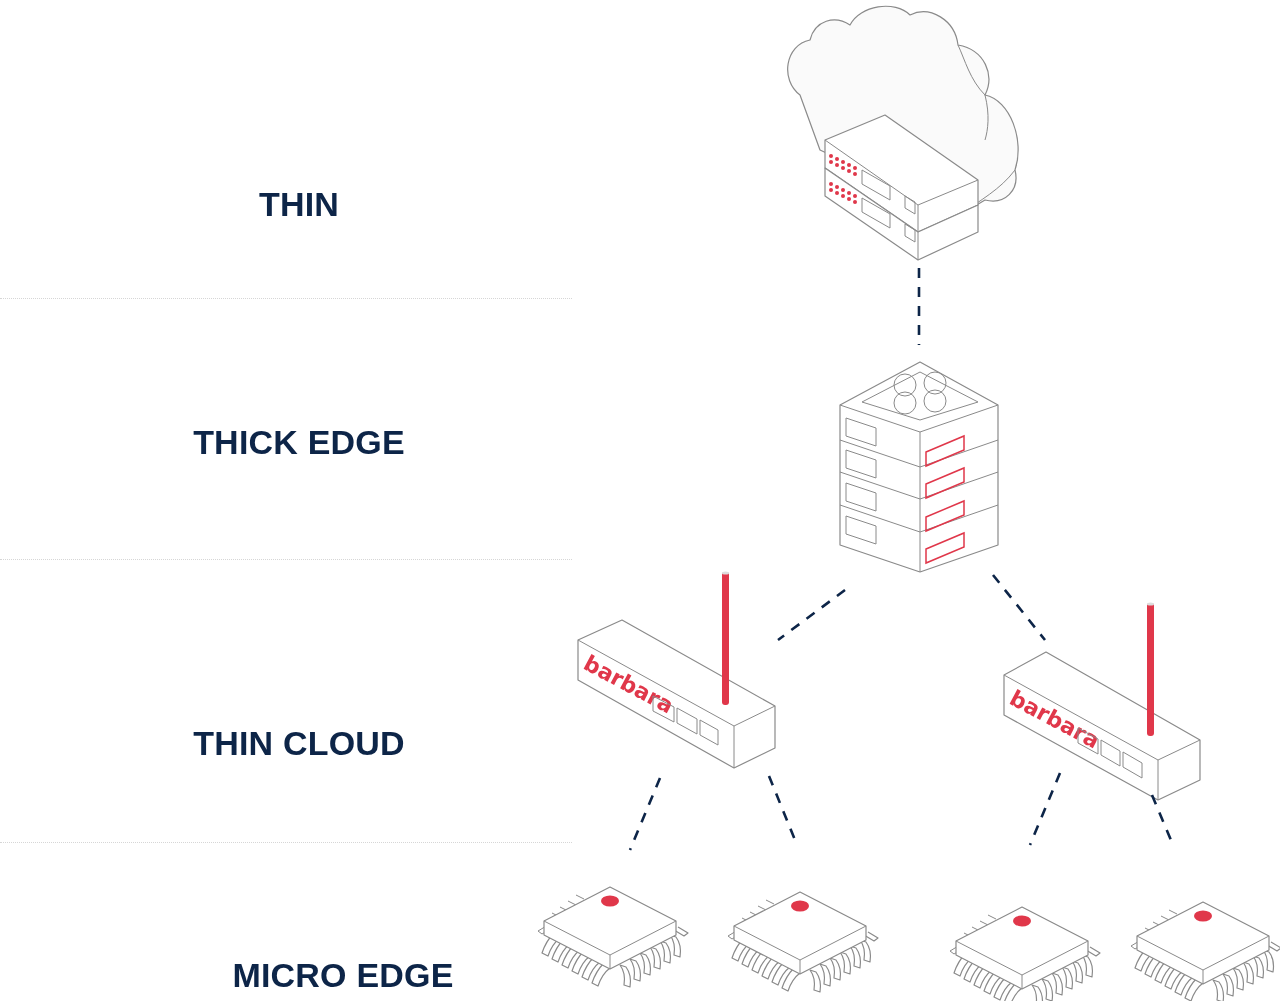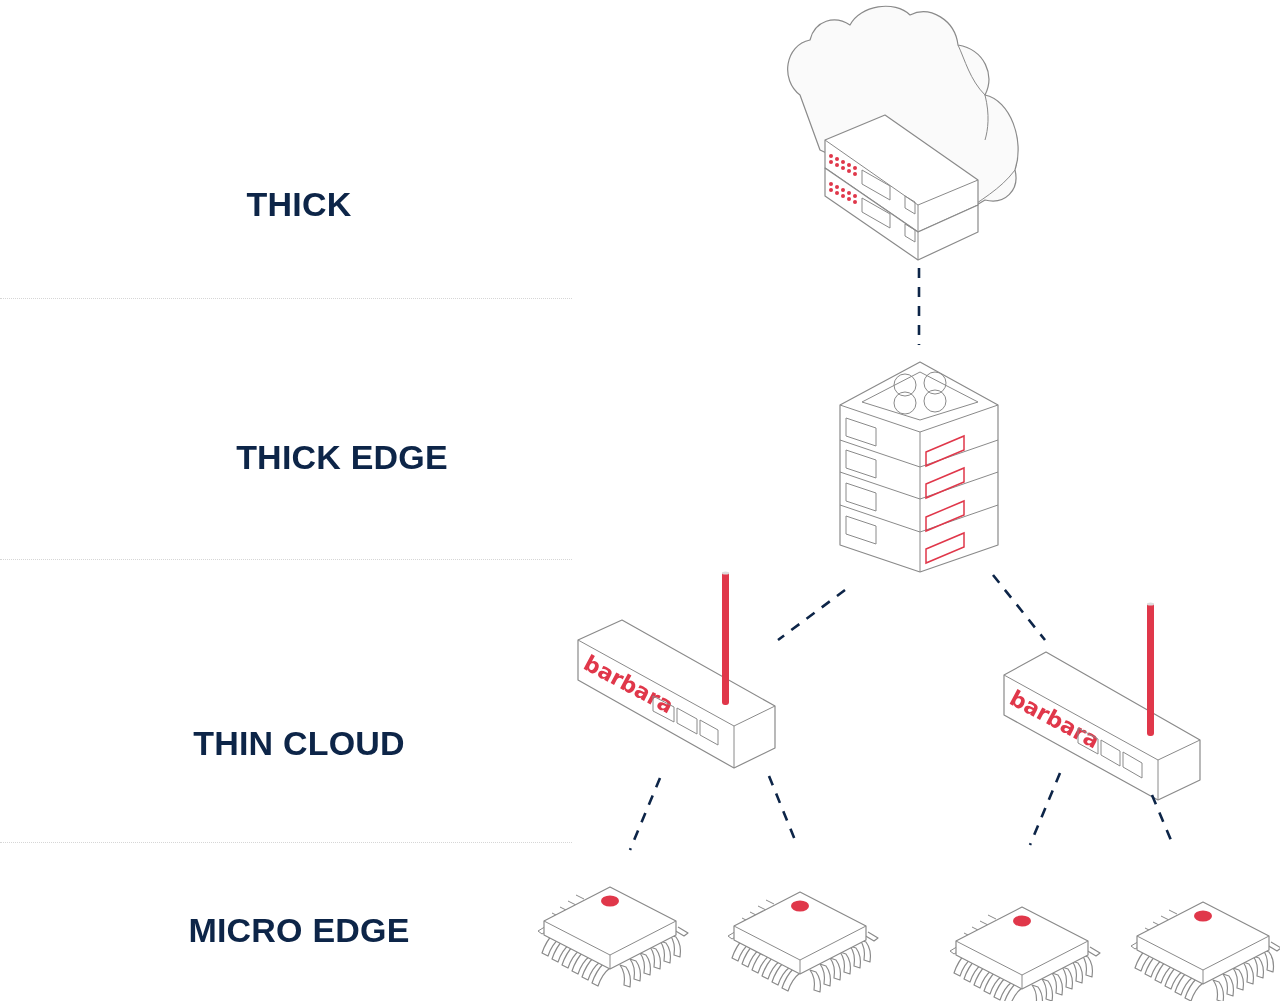--- a/index.html
+++ b/index.html
@@ -13,24 +13,24 @@
   .stroke { fill:#fafafa; stroke:#8a8a8a; stroke-width:1.2; stroke-linejoin:round; }
   .stroke-w { fill:#ffffff; stroke:#8a8a8a; stroke-width:1.2; stroke-linejoin:round; }
   .thin { fill:none; stroke:#8a8a8a; stroke-width:1; }
   .dash { fill:none; stroke:#0d2548; stroke-width:2.6; stroke-dasharray:10 9; }
   .red { fill:#e0374a; }
   .brand { fill:#e0374a; font-family:"DejaVu Sans", sans-serif; font-weight:700; font-size:22px; }
 </style>
 </head>
 <body>
 
-<div class="tier-label" style="top:185px;">THICK</div>
-<div class="tier-label" style="top:438px;padding-left:43px;">THICK EDGE</div>
+<div class="tier-label" style="top:185px;">THIN</div>
+<div class="tier-label" style="top:423px;">THICK EDGE</div>
 <div class="tier-label" style="top:724px;">THIN CLOUD</div>
-<div class="tier-label" style="top:911px;">MICRO EDGE</div>
+<div class="tier-label" style="top:956px;padding-left:44px;">MICRO EDGE</div>
 
 <div class="divider" style="top:298px;"></div>
 <div class="divider" style="top:559px;"></div>
 <div class="divider" style="top:842px;"></div>
 
 <svg class="art" width="1280" height="1001" viewBox="0 0 1280 1001">
   <defs>
     <g id="chip">
 
       <g class="thin" stroke="#9a9a9a">

